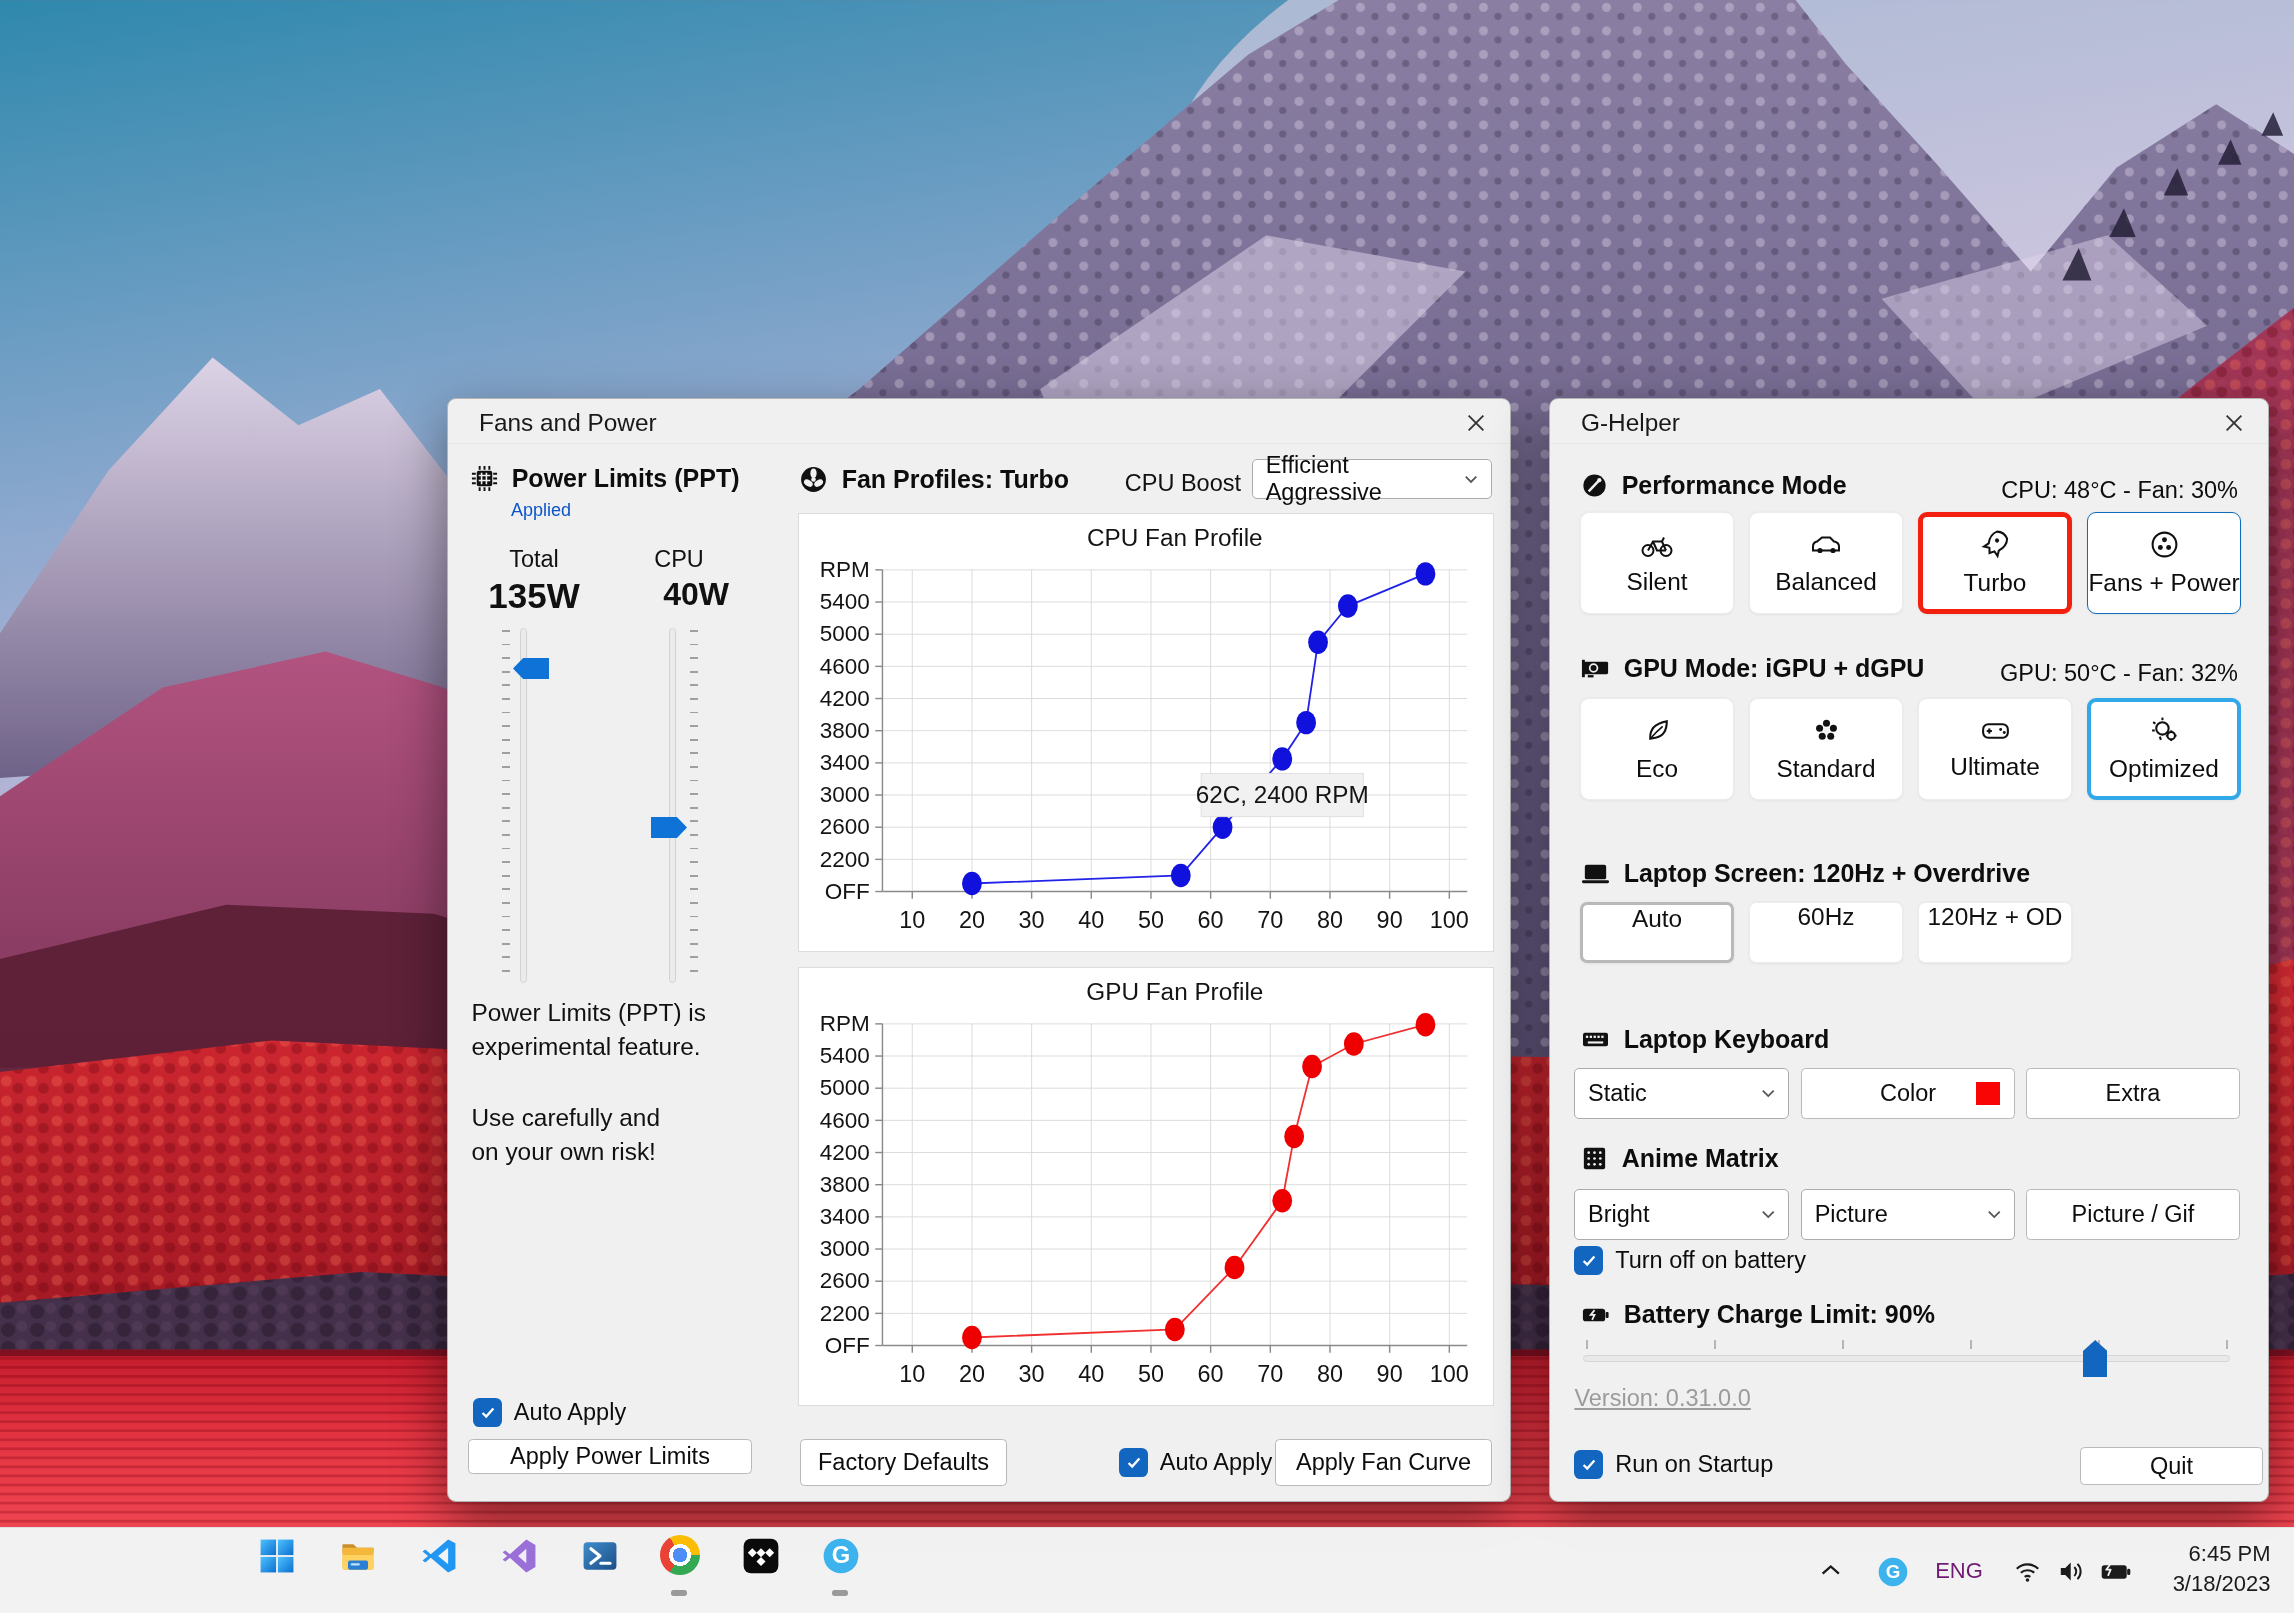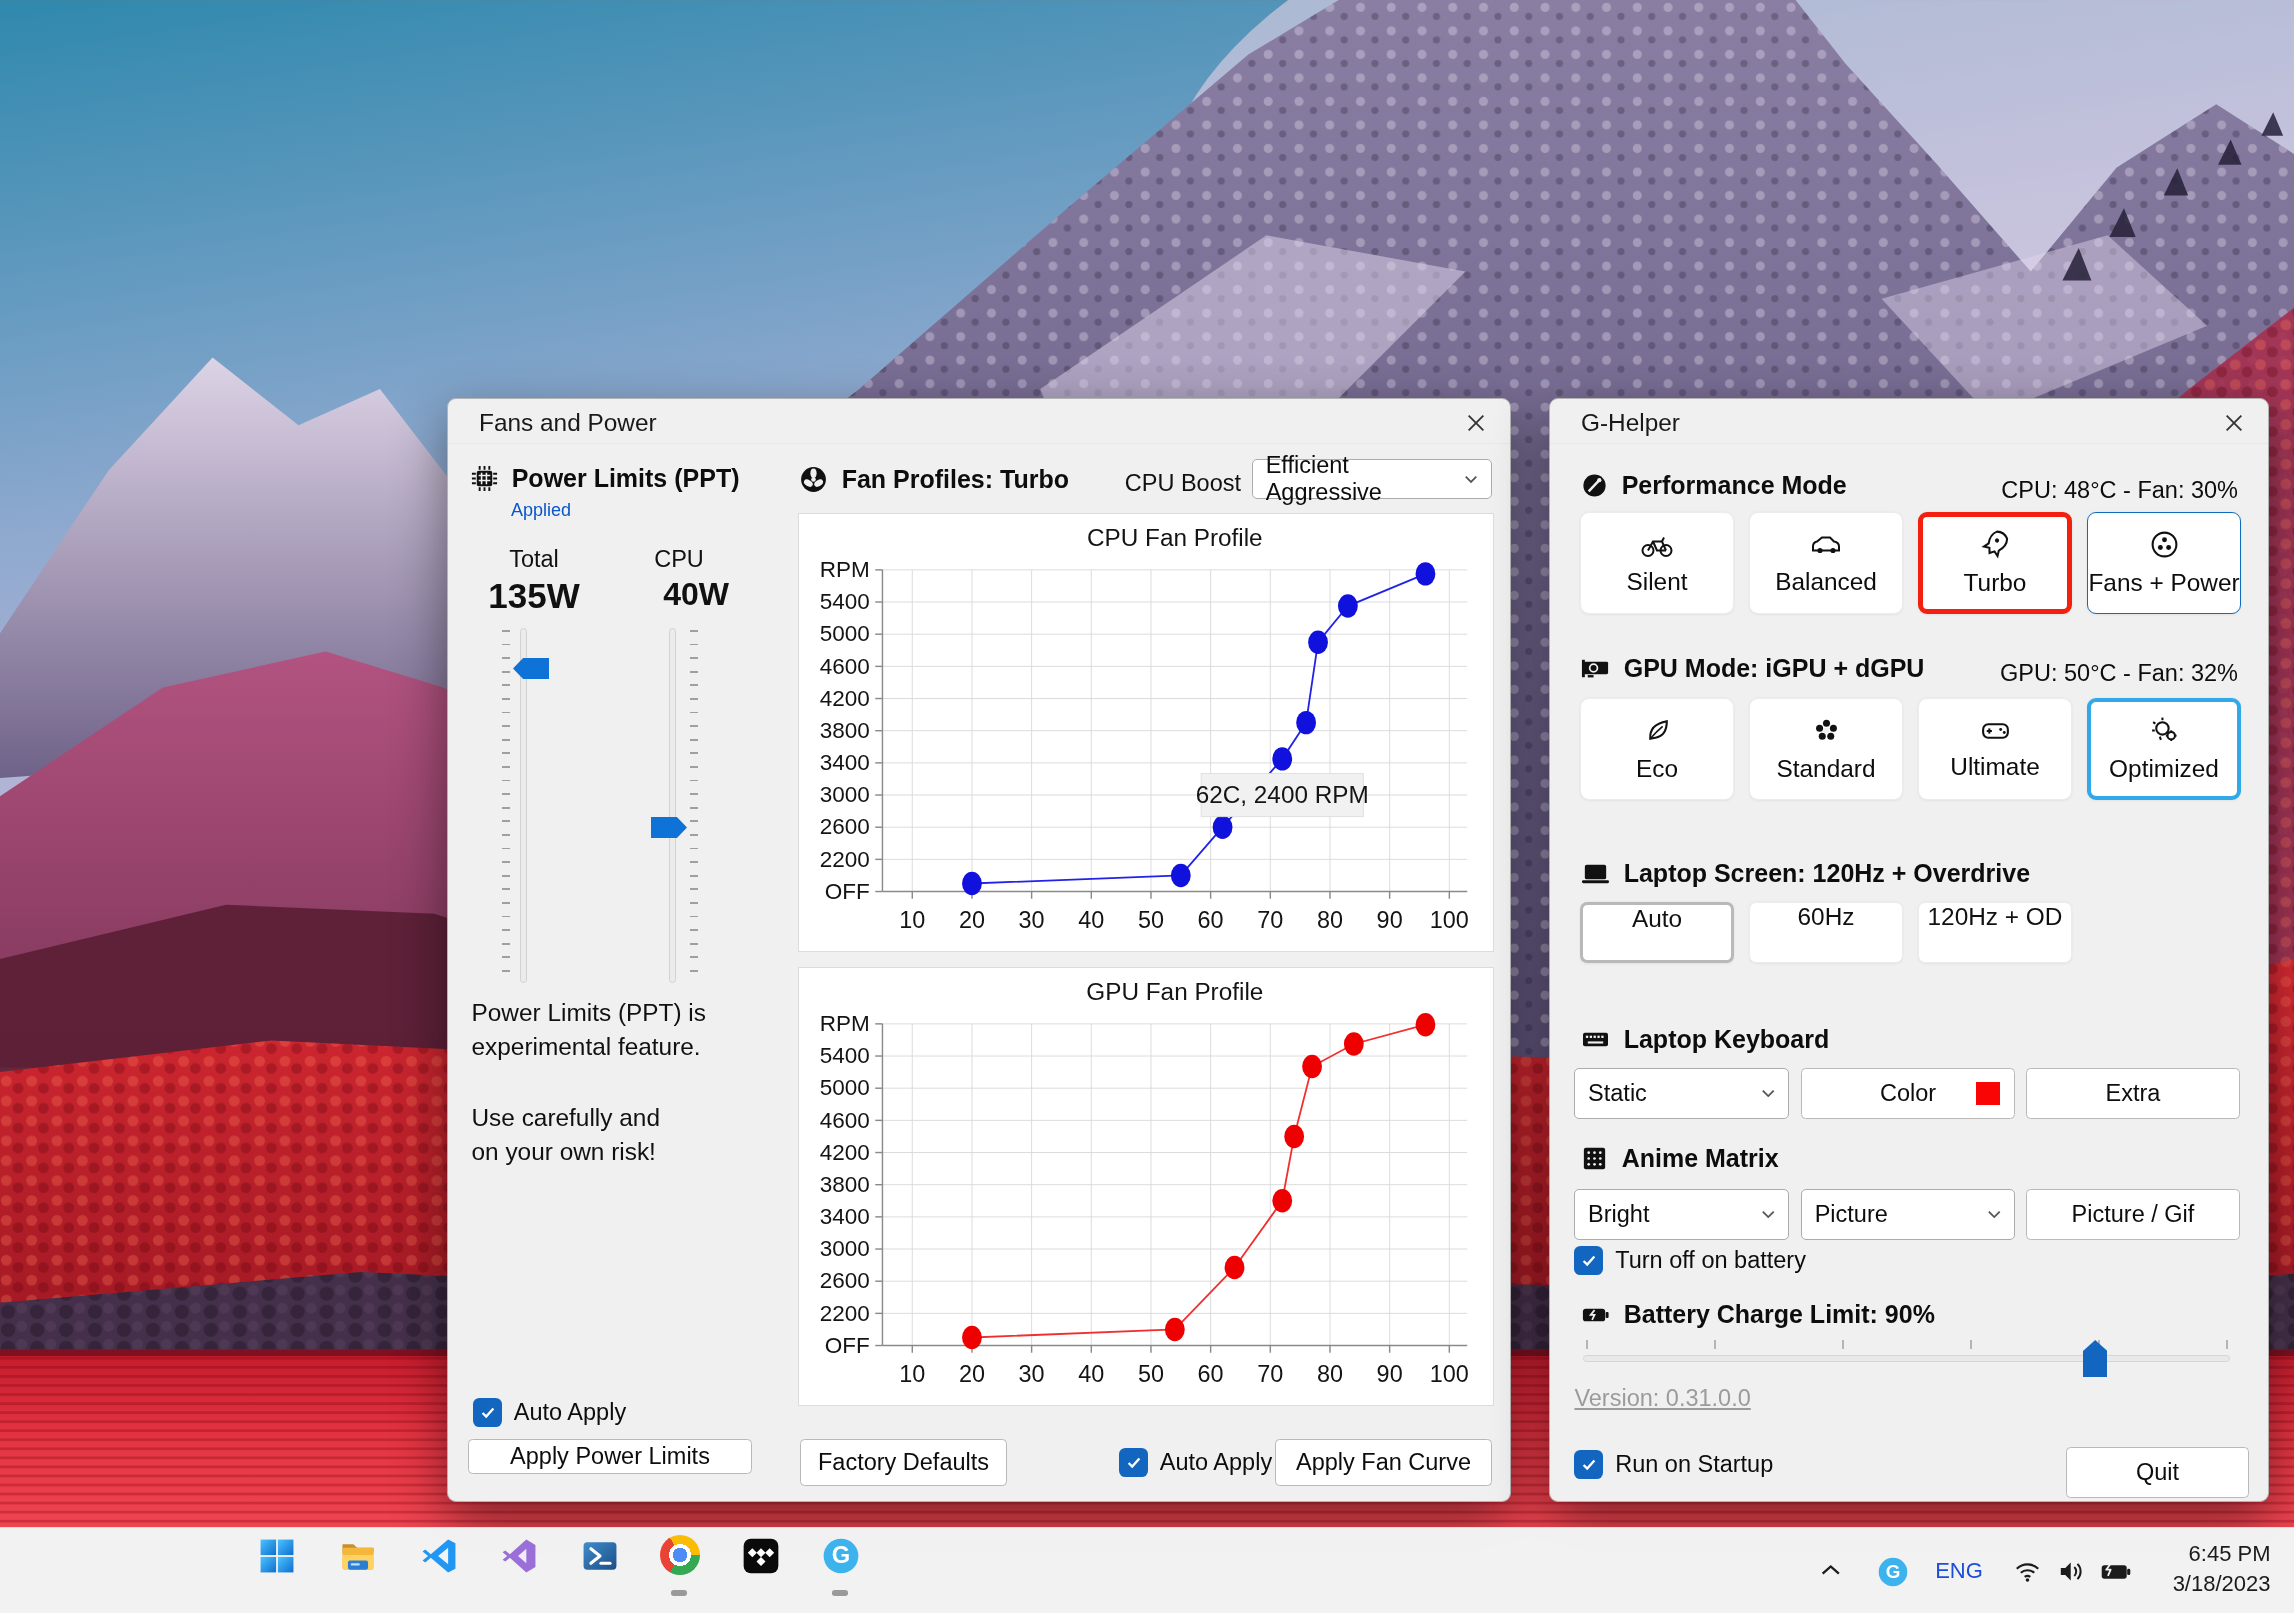--- a/index.html
+++ b/index.html
@@ -41,21 +41,21 @@
   
   .htrack{position:absolute;height:7.2px;background:#e9e9e9;border:0.9px solid #d5d5d5;border-radius:3.6px}
   .hticks{position:absolute;height:9px;background:repeating-linear-gradient(to right,#b5b5b5 0 1.8px,transparent 1.8px 128px)}
   .hthumb{position:absolute;width:24.4px;height:37px;background:#1266c0;clip-path:polygon(50% 0,100% 30%,100% 100%,0 100%,0 30%)}
   
   #taskbar{position:absolute;left:0;top:1527px;width:2294px;height:87px;background:rgba(243,243,243,.97);
            border-top:0.9px solid #e2e2e2}
   .tbicon{position:absolute;top:7.2px;width:51px;height:65px;display:flex;flex-direction:column;align-items:center;justify-content:flex-start;border-radius:7.2px}
   .rundot{position:absolute;bottom:4.5px;left:17px;width:16.3px;height:5.4px;border-radius:2.7px;background:#9a9a9a}
   .trayitem{position:absolute;display:flex;align-items:center;justify-content:center}
-  .traytext{font-size:22px;color:#1d4ed8}
+  .traytext{font-size:22px;color:#701a75}
   .clock{position:absolute;right:23.5px;top:11px;text-align:right;font-size:22px;color:#1b1b1b;line-height:30px}
 </style>
 </head>
 <body>
 
 <svg id="wallpaper" class="abs" style="left:0;top:0" width="2294" height="1614" viewBox="0 0 2536 1784">
   <defs>
     <linearGradient id="skyg" x1="0" y1="0" x2="0.22" y2="1">
       <stop offset="0" stop-color="#2f88ad"></stop>
         <stop offset="0.32" stop-color="#8fa9cf"></stop>
@@ -603,21 +603,21 @@
   <div class="abs link" style="left:24.4px;top:986px">Version: 0.31.0.0</div>
 
   <div class="cb" style="left:24.4px;top:1051px">
     <span class="cbbox">
       <svg width="18" height="18" viewBox="0 0 20 20">
           <polyline points="4,10 8,14 16,5" fill="none" stroke="#fff" stroke-width="2.6"></polyline>
         </svg>
     </span>
     <span>Run on Startup</span>
   </div>
-  <div class="btn" style="left:516px;top:1048px;width:183px;height:51px">
+  <div class="btn" style="left:530px;top:1048px;width:183px;height:38px">
     <span>Quit</span>
   </div>
 </div>
 
 <div id="taskbar">
   <div class="tbicon" style="left:251px">
     <svg width="42" height="42" viewBox="0 0 46 46">
       <defs>
           <linearGradient id="wing" x1="0" y1="0" x2="1" y2="1">
             <stop offset="0" stop-color="#4cc2ff"></stop>

